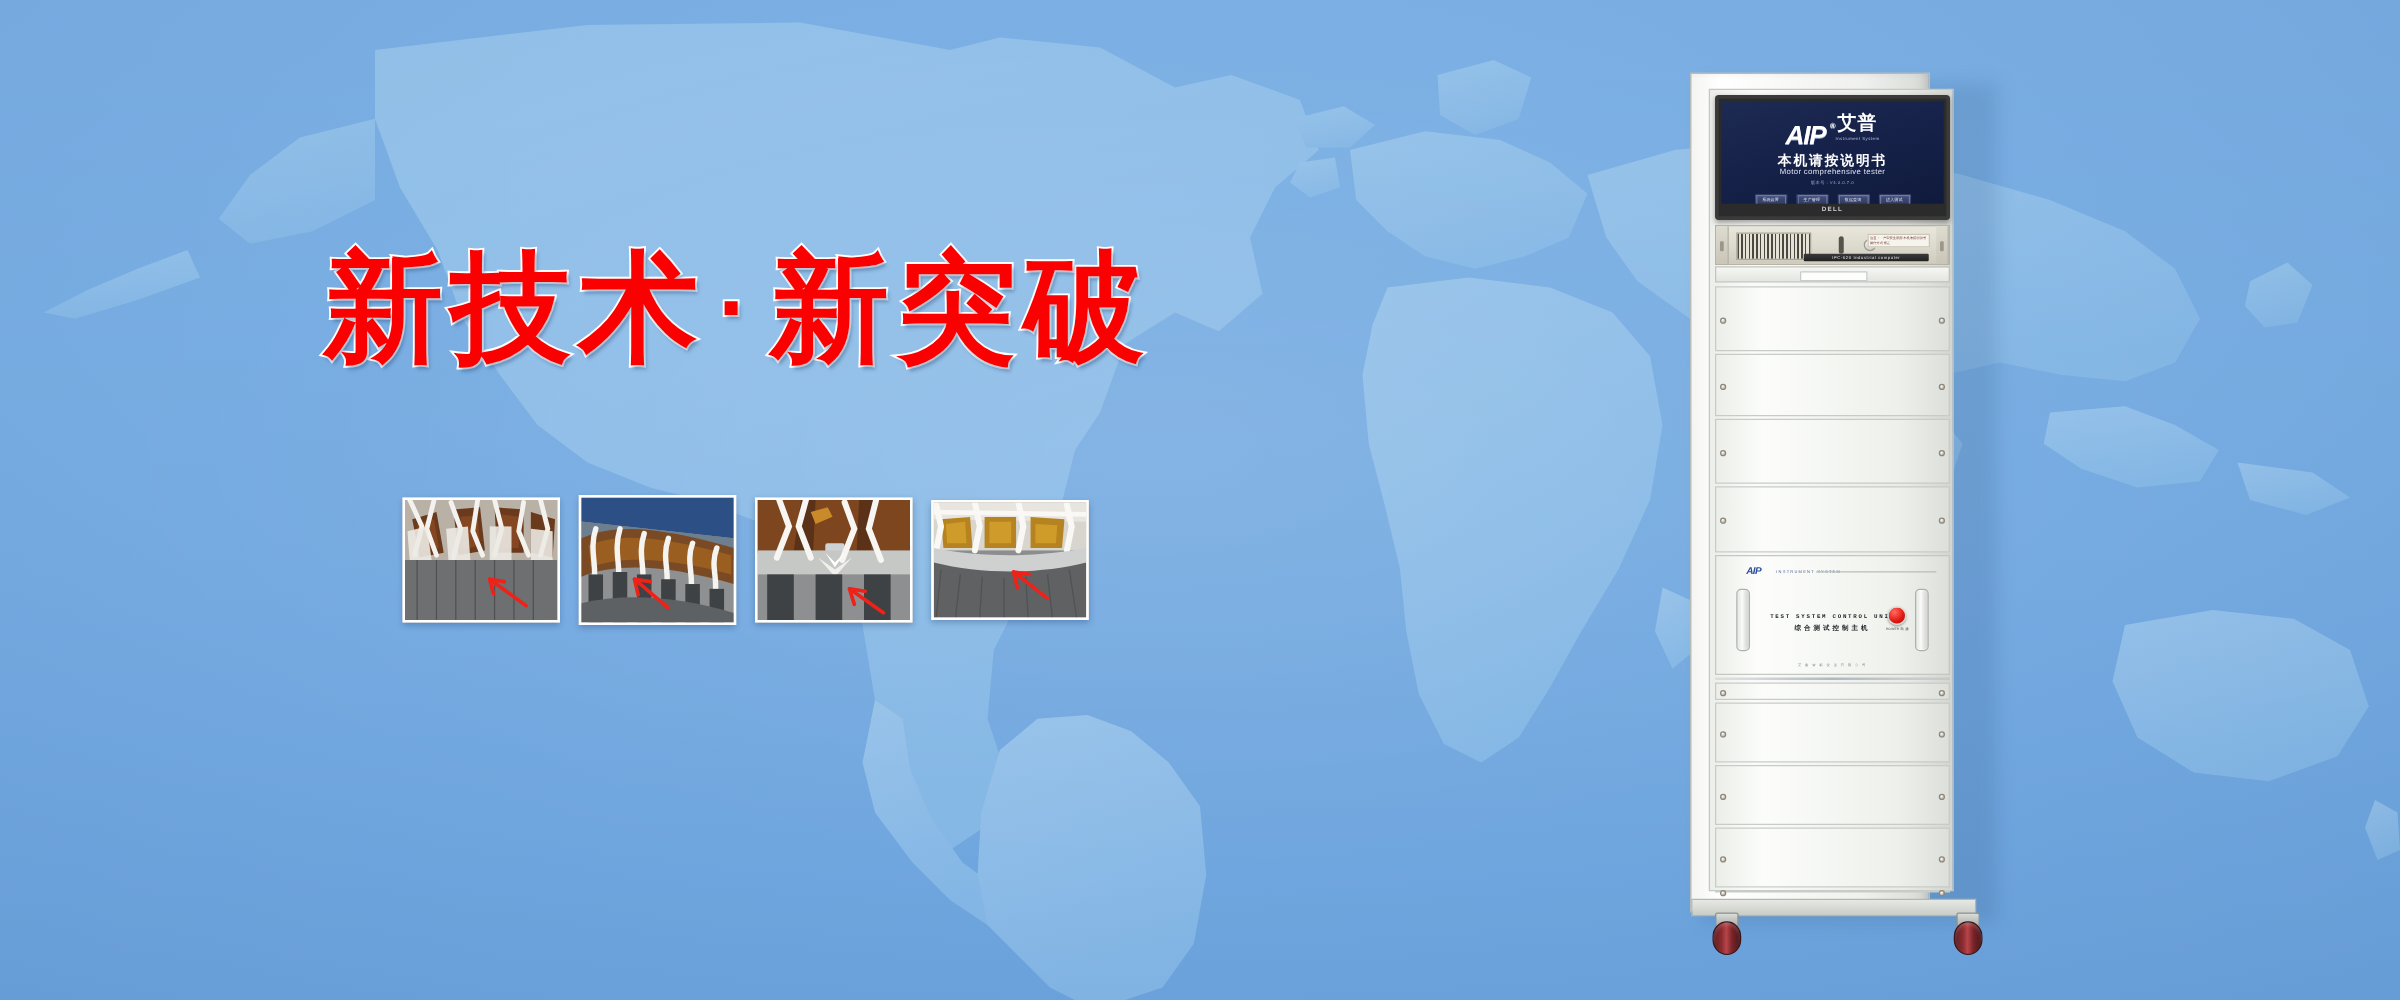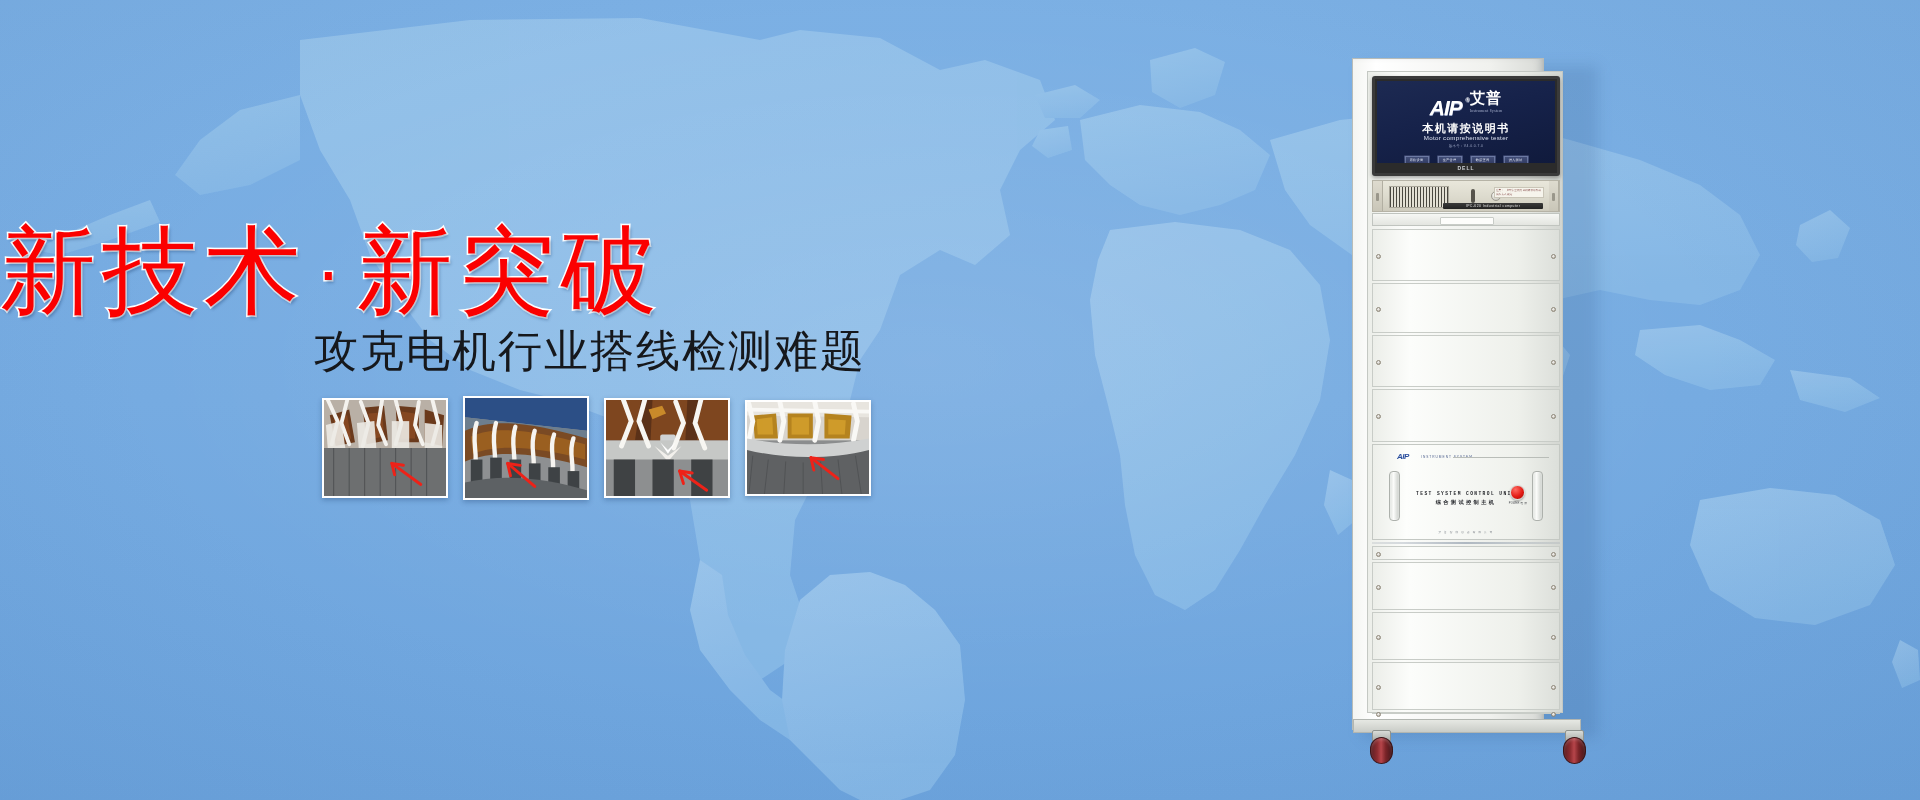--- a/index.html
+++ b/index.html
@@ -29,31 +29,30 @@
     position:absolute;left:0;top:0;width:1180px;height:800px;
   }
   .eyebrow{
     position:absolute;left:0;right:0;top:134px;
     text-align:center;
     font-size:34px;font-weight:bold;letter-spacing:3px;color:#111418;
     font-family:"Liberation Sans","DejaVu Sans",sans-serif;
   }
   .headline{
     position:absolute;left:0;right:0;top:195px;
-    text-align:left;
-    font-size:96px;font-weight:normal;letter-spacing:6px;
+    text-align:center;
+    font-size:96px;font-weight:bold;letter-spacing:6px;
     color:#fb0000;
     -webkit-text-stroke:3px #ffffff;
     paint-order:stroke fill;
     text-shadow:
        0 0 1px #ffffff,
        2px 3px 3px rgba(25,60,110,.35);
     line-height:1.08;
     white-space:nowrap;
-    margin-top:24px;
   }
   .headline .dot{
     display:inline-block;
     font-size:74px;
     vertical-align:middle;
     padding:0 10px;
     position:relative;top:-8px;
   }
   .subline{
     position:absolute;left:0;right:0;top:322px;
@@ -129,21 +128,21 @@
     font-size:21px;font-weight:bold;font-style:italic;letter-spacing:-1px;
     color:#ffffff;
     text-shadow:0 1px 0 #9aa6c8;
     font-family:"Liberation Sans",sans-serif;
     position:relative;
   }
   .logo-aip sup{font-size:6px;position:absolute;top:1px;right:-7px;font-style:normal;}
   .logo-cn{
     display:inline-block;margin-left:8px;
     font-size:15px;font-weight:bold;color:#ffffff;letter-spacing:1px;
-    position:relative;top:-3px;font-family:Liberation Serif, serif;
+    position:relative;top:-3px;
   }
   .logo-cn small{
     display:block;font-size:3.4px;font-weight:normal;letter-spacing:.4px;
     color:#b9c2dd;margin-top:1px;text-align:center;
   }
   .prod-cn{
     position:absolute;left:0;right:0;top:40px;text-align:center;
     font-size:11px;font-weight:bold;color:#ffffff;letter-spacing:1.5px;
   }
   .prod-en{
@@ -389,21 +388,20 @@
   </div>
   <div class="vignette"></div>
 
   <div class="copy">
 
 
     <div class="headline">
       <span>新技术</span><span class="dot">·</span><span>新突破</span>
     </div>
 
-    <div class="subline">攻克电机行业搭线检测难题</div>
 
     <div class="thumbs">
 
       <div class="thumb t1">
         <svg viewBox="0 0 126 100" preserveAspectRatio="none" aria-hidden="true">
           <rect width="126" height="100" fill="#9c9a96"></rect>
           <rect y="0" width="126" height="52" fill="#b9b0a6"></rect>
           <g fill="#6b3a1c">
             <path d="M6 16 L26 10 L32 44 L12 48 Z"></path>
             <path d="M40 8 L62 6 L66 42 L44 46 Z"></path>

